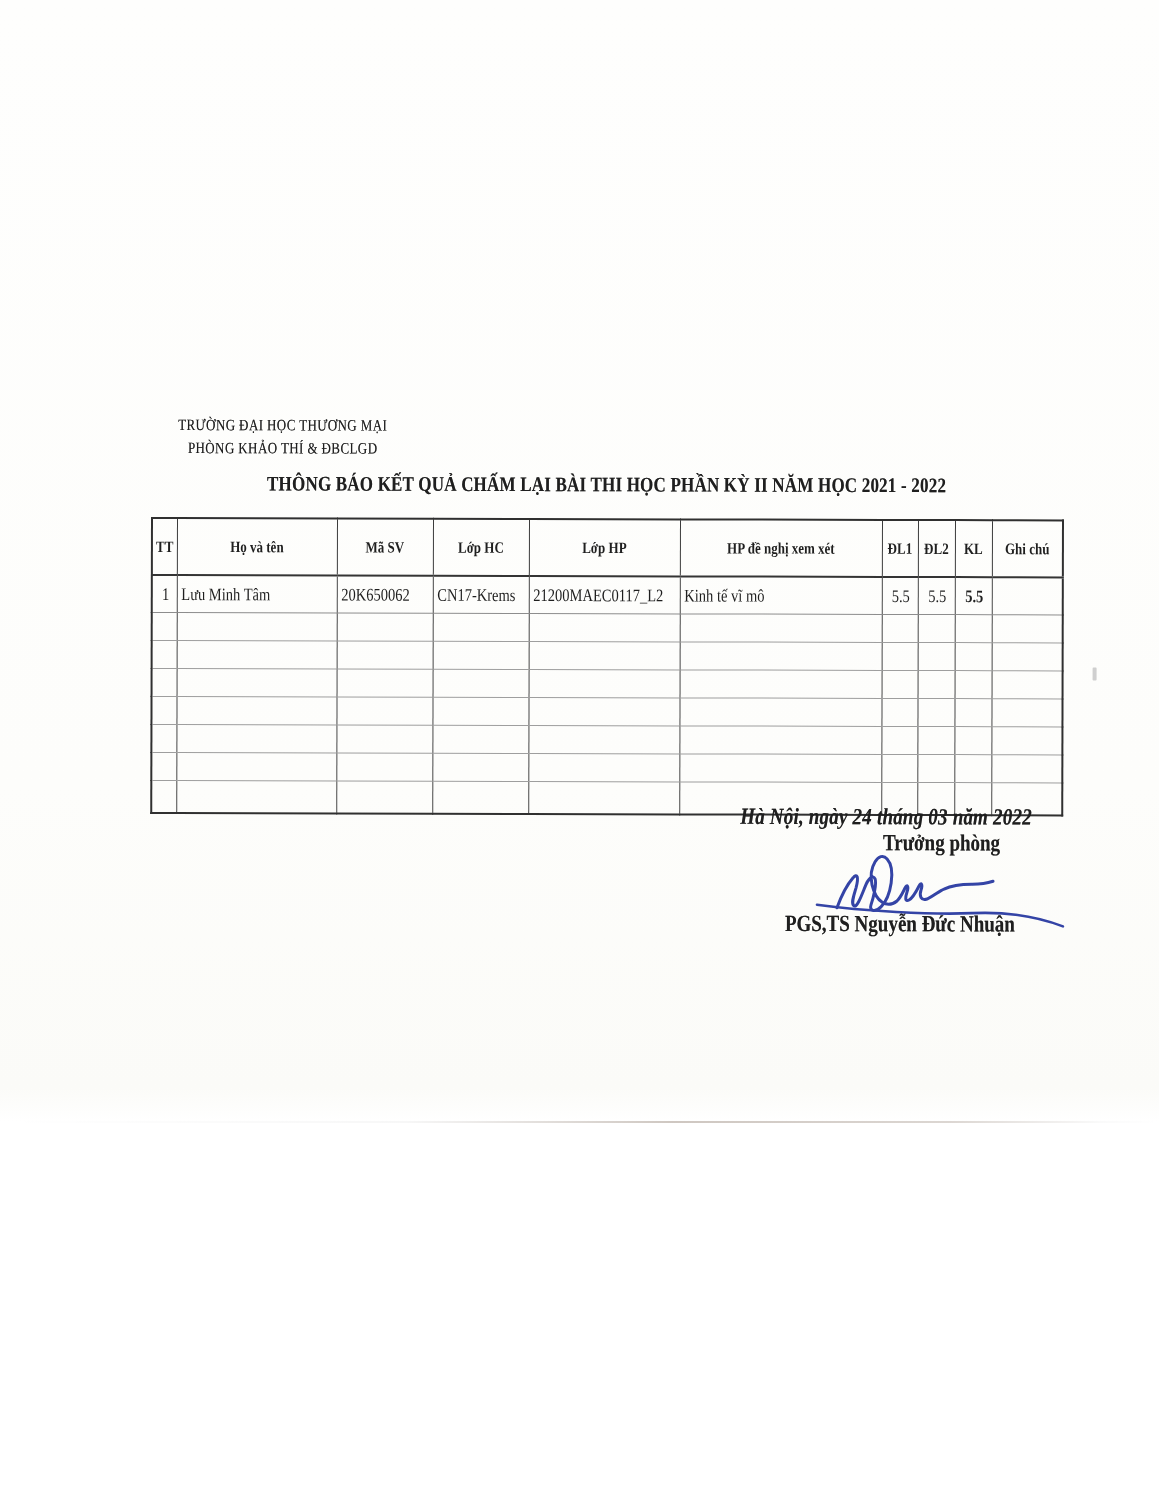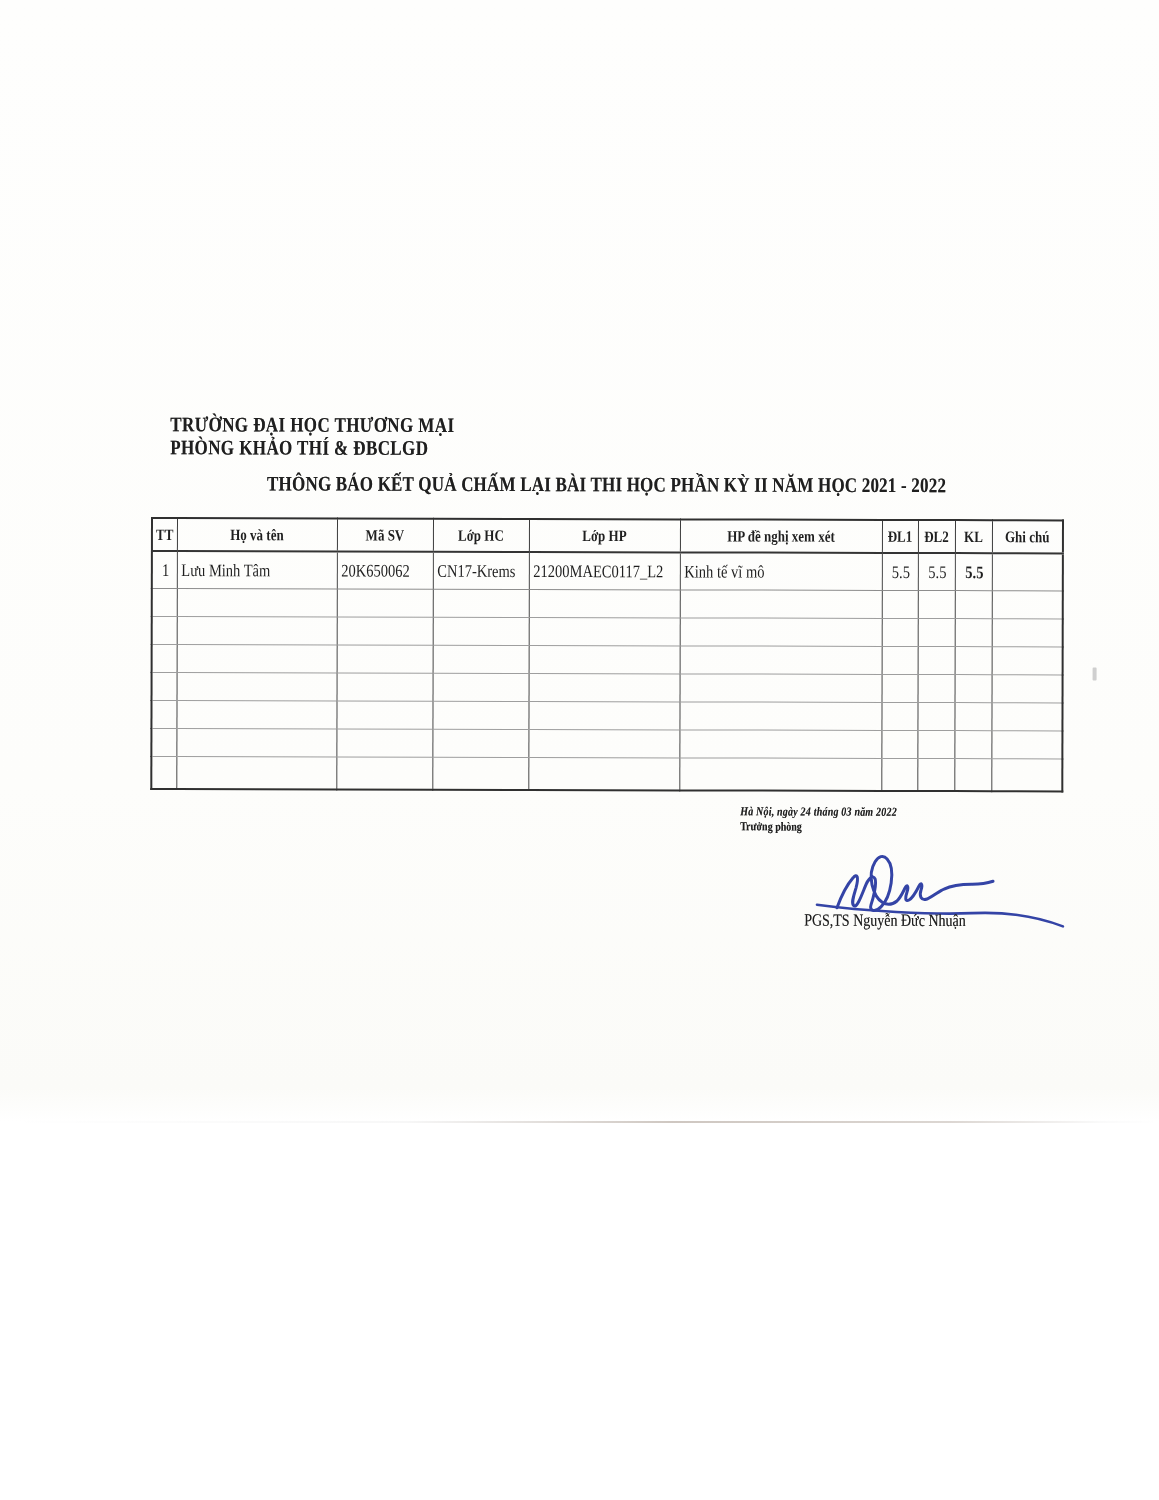--- a/index.html
+++ b/index.html
@@ -22,69 +22,69 @@
   #doc{
     position:absolute;left:0;top:0;width:1159px;height:1500px;
     transform:rotate(0.15deg);
     transform-origin:151px 517px;
   }
   .stretch{display:inline-block;transform:scaleY(1.22);transform-origin:center;}
   .soft{text-shadow:0 0 0.5px rgba(25,25,25,0.55);}
 
   #org-block{
     position:absolute;left:170px;top:413px;width:225px;
-    text-align:left;line-height:23px;
-    font-weight:bold;font-size:17px;letter-spacing:0.4px;
+    text-align:center;line-height:23px;
+    font-weight:normal;font-size:13px;letter-spacing:0.4px;
     white-space:nowrap;
   }
   #doc-title{
     position:absolute;left:151px;top:474px;width:911px;
     text-align:center;font-weight:bold;font-size:17px;letter-spacing:0.2px;
     white-space:nowrap;
   }
 
   #results-table{
     position:absolute;left:151px;top:517px;width:911px;
     border-collapse:collapse;table-layout:fixed;
     border:2px solid #303030;
   }
   #results-table th{
     border:1px solid #3c3c3c;
     border-bottom:2px solid #343434;
     font-size:13px;font-weight:bold;
-    height:31px;padding:0 1px;
+    height:31px;padding:12px 1px;
     text-align:center;vertical-align:middle;
     overflow:hidden;white-space:nowrap;
   }
   #results-table td{
     border-left:1px solid #474747;
     border-right:1px solid #474747;
     border-bottom:1px solid #9e9e9e;
     font-size:14.5px;
     padding:0 2px 0 4px;
     vertical-align:middle;
     overflow:hidden;white-space:nowrap;
     height:27px;
   }
   #results-table tr.data-row td{height:36px;border-bottom:1px solid #8d8d8d;}
   #results-table tr.last td{height:31px;}
   td.ac{text-align:center;padding:0 1px;}
   td.bold{font-weight:bold;}
 
   #footer-block{
     position:absolute;left:741px;top:804px;width:260px;
-    text-align:left;font-size:10px;font-weight:bold;
+    text-align:right;font-size:19px;font-weight:bold;
     white-space:nowrap;
   }
   #date-line{font-style:italic;letter-spacing:0.2px;}
   #signer-title{margin-top:4px;text-decoration:underline;}
   #signature-svg{position:absolute;left:808px;top:845px;}
   #signer-name{
     position:absolute;left:786px;top:911px;width:200px;
-    font-size:14px;font-weight:normal;text-align:center;white-space:nowrap;
+    font-size:19px;font-weight:bold;text-align:left;white-space:nowrap;
   }
   #scan-artifact{
     position:absolute;left:1093px;top:665px;width:4px;height:13px;
     background:#c7c7c7;border-radius:1px;opacity:0.85;
   }
 </style>
 </head>
 <body>
 
 <div id="paper"></div>

